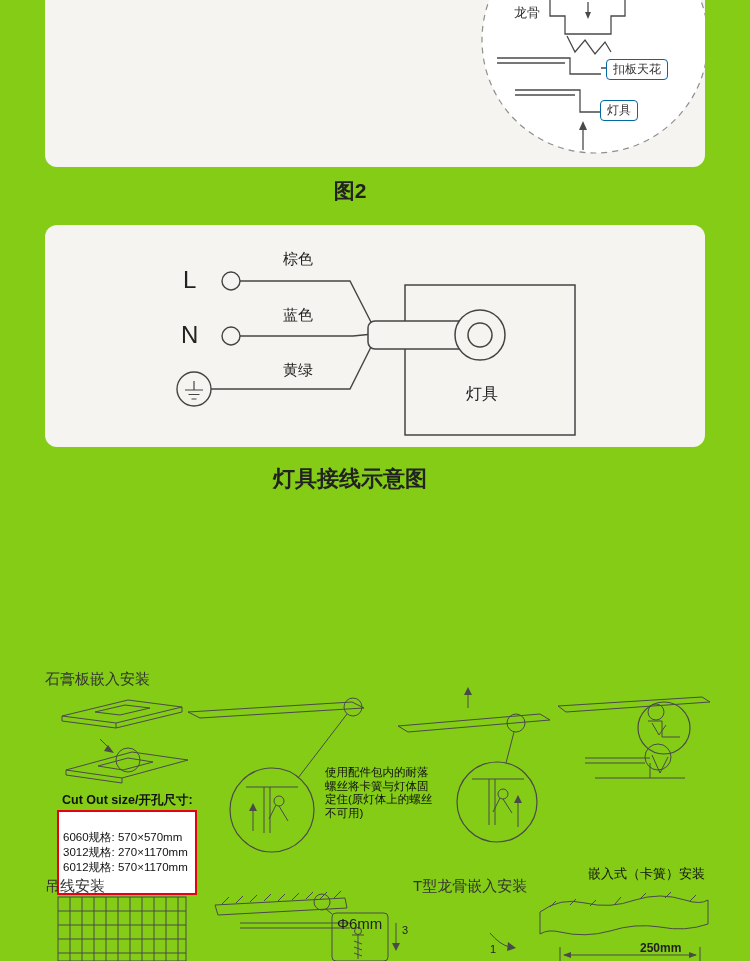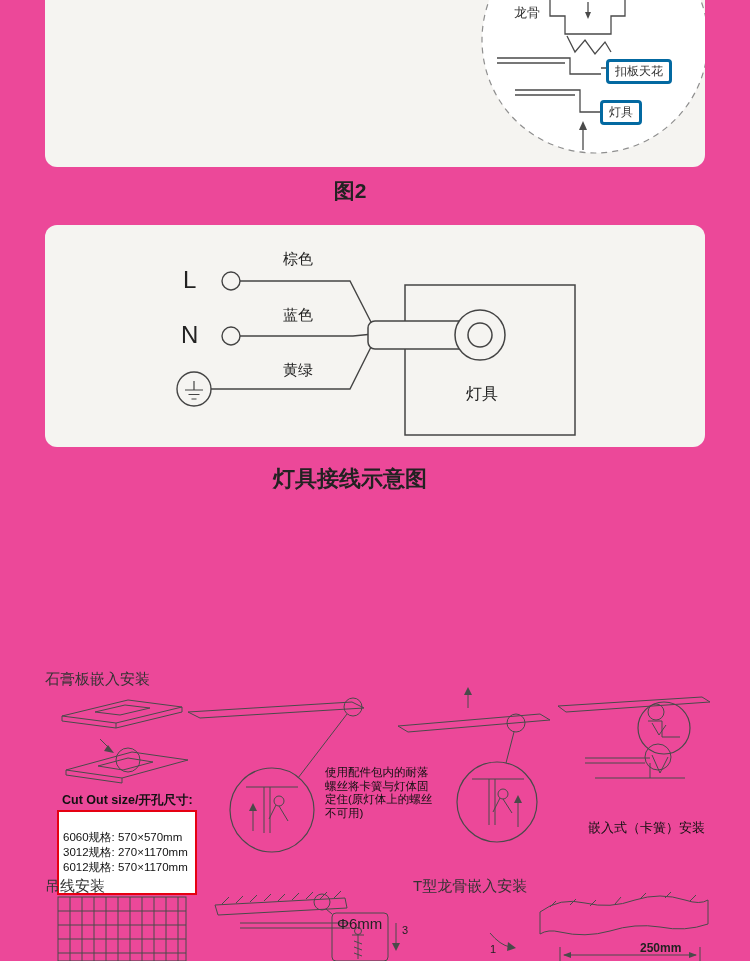--- a/index.html
+++ b/index.html
@@ -1,39 +1,39 @@
 <!DOCTYPE html>
 <html><head>
 <meta charset="utf-8">
 <style>
   * { margin:0; padding:0; box-sizing:border-box; }
   body { background:#ffffff; }
-  .page { position:relative; width:750px; height:961px; background:#ec4899; overflow:hidden;
+  .page { position:relative; width:750px; height:961px; background:#84cc16; overflow:hidden;
           font-family:"Liberation Sans","DejaVu Sans",sans-serif; color:#222; }
   .panel { position:absolute; background:#f5f4f1; }
   .panel-top { left:45px; top:0; width:660px; height:167px; border-radius:0 0 12px 12px; overflow:hidden; }
   .panel-wiring { left:45px; top:225px; width:660px; height:222px; border-radius:12px; overflow:hidden; }
   svg.fill { position:absolute; left:0; top:0; display:block; }
   .caption { position:absolute; left:0; width:700px; text-align:center; font-weight:700; color:#222; }
   .fig2-caption { top:177px; font-size:21px; }
   .wiring-caption { top:464px; font-size:22px; }
   .section-title { position:absolute; left:48px; top:585px; font-size:30px; font-weight:700; color:#111; letter-spacing:1px; }
   .sub-title { position:absolute; font-size:15px; color:#333; }
   .gypsum-title { left:45px; top:670px; }
   .suspension-title { left:45px; top:877px; }
   .tbar-title { left:413px; top:877px; }
-  .boxed-label { position:absolute; border:3px solid #0369a1; border-radius:4px; background:#fff; padding:1px 6px; font-size:12px; color:#333; white-space:nowrap; }
+  .boxed-label { position:absolute; border:1px solid #0369a1; border-radius:4px; background:#fff; padding:1px 6px; font-size:12px; color:#333; white-space:nowrap; }
   .plain-label { position:absolute; font-size:13px; color:#333; white-space:nowrap; }
   .term-letter { position:absolute; font-size:24px; color:#222; }
   .wire-label { position:absolute; font-size:15px; color:#222; }
   .lamp-text { position:absolute; font-size:16px; color:#222; }
   .cutout-heading { position:absolute; left:62px; top:792px; font-size:12.5px; font-weight:700; color:#111; border-bottom:1px solid #444; padding-bottom:9px; white-space:nowrap; }
   .cutout-box { position:absolute; left:57px; top:810px; width:140px; border:2px solid #e60012; padding:18px 4px; font-size:11.5px; line-height:15px; color:#111; background:#fff; white-space:nowrap; }
   .screw-note { position:absolute; left:325px; top:766px; font-size:11.5px; line-height:13.5px; color:#111; white-space:nowrap; }
-  .method-label { position:absolute; left:588px; top:819px; font-size:13px; color:#111; white-space:nowrap;text-align:center; }
+  .method-label { position:absolute; left:588px; top:865px; font-size:13px; color:#111; white-space:nowrap;text-align:center; }
   .notice { position:absolute; left:446px; top:856px; font-size:11.5px; color:#111; white-space:nowrap; }
   .small-label { position:absolute; color:#222; white-space:nowrap; }
   .phi { left:337px; top:915px; font-size:15px;text-align:right; }
   .step3 { left:402px; top:924px; font-size:11px; }
   .step1 { left:490px; top:943px; font-size:11px; }
   .dim250 { left:640px; top:941px; font-size:12px; font-weight:600; }
   .diagram-svg { position:absolute; left:40px; top:683px; }
 </style>
 </head>
 <body>

